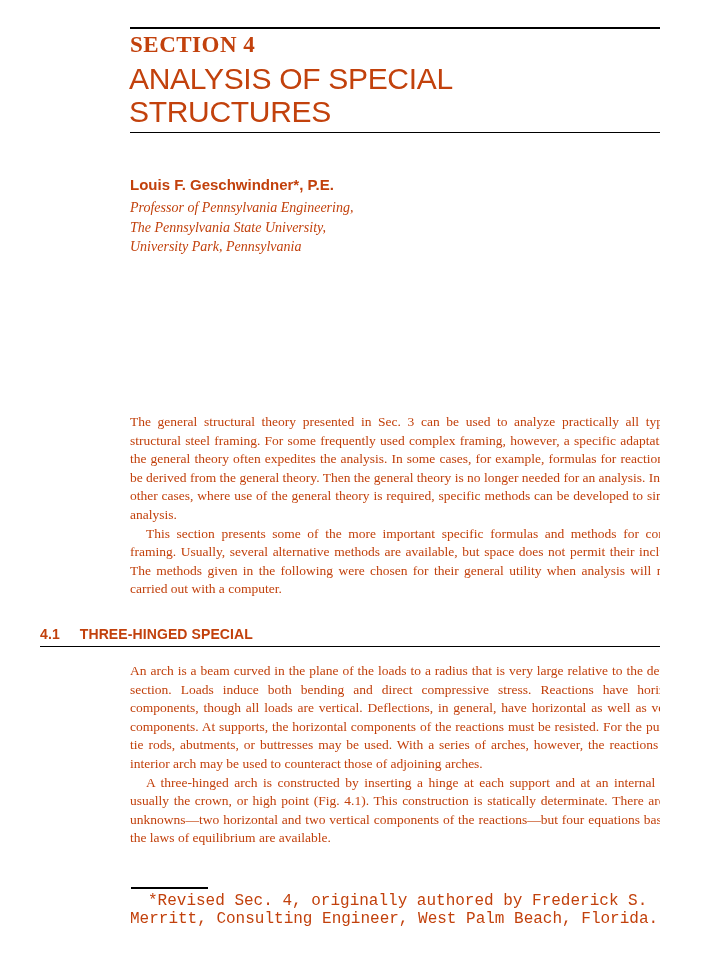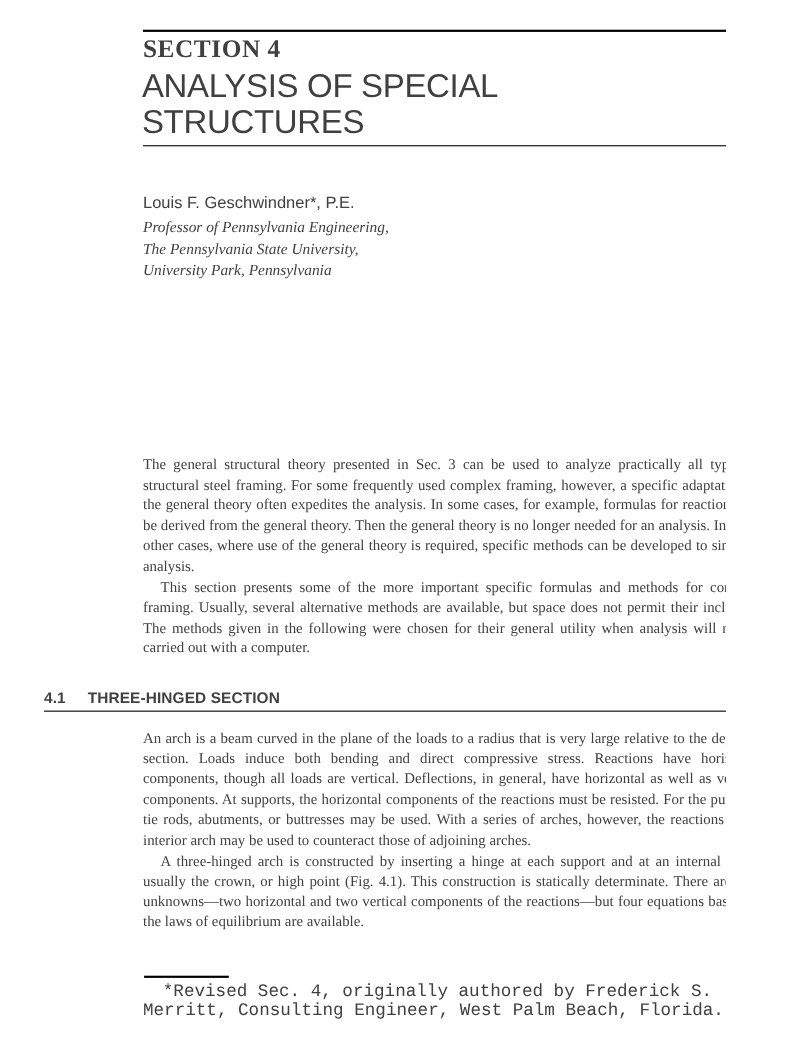--- a/index.html
+++ b/index.html
@@ -1,21 +1,21 @@
 <!DOCTYPE html>
 <html><head>
 <meta charset="utf-8">
 <style>
   html, body { margin: 0; padding: 0; background: #ffffff; }
   .page {
     position: relative;
     width: 660px;
     height: 963px;
     background: #ffffff;
-    color: #404040;
+    color: #c2410c;
     font-family: "Liberation Serif", serif;
     overflow: hidden;
   }
   .rule { position: absolute; background: #000; }
   .rule-header-top    { left: 130px; width: 562px; top: 27px;  height: 2px; }
   .rule-header-bottom { left: 130px; width: 562px; top: 132px; height: 1px; }
   .rule-section       { left: 40px;  width: 652px; top: 646px; height: 1px; }
   .footnote-rule      { left: 131px; width: 77px;  top: 887px; height: 2px; }
 
   .section-label {
@@ -25,21 +25,21 @@
   }
   .page-title {
     position: absolute; left: 129px; top: 62px;
     font-family: "Liberation Sans", sans-serif;
     font-weight: 400; font-size: 30px; line-height: 33px;
     letter-spacing: -0.3px;
   }
   .author-name {
     position: absolute; left: 130px; top: 176px;
     font-family: "Liberation Sans", sans-serif;
-    font-weight: 400; font-size: 15px;
+    font-weight: 700; font-size: 15px;
   }
   .affiliation {
     position: absolute; left: 130px; top: 198px;
     font-style: italic; font-size: 14px; line-height: 19.5px;
   }
   .intro {
     position: absolute; left: 130px; top: 413px; width: 562px;
     font-size: 13.5px; line-height: 18.6px; text-align: justify;
   }
   .intro p, .sec-body p { margin: 0; }
@@ -92,21 +92,21 @@
     <div>The Pennsylvania State University,</div>
     <div>University Park, Pennsylvania</div>
   </div>
 
   <div class="intro">
     <p>The general structural theory presented in Sec. 3 can be used to analyze practically all types of structural steel framing. For some frequently used complex framing, however, a specific adaptation of the general theory often expedites the analysis. In some cases, for example, formulas for reactions can be derived from the general theory. Then the general theory is no longer needed for an analysis. In some other cases, where use of the general theory is required, specific methods can be developed to simplify analysis.</p>
     <p class="indent">This section presents some of the more important specific formulas and methods for complex framing. Usually, several alternative methods are available, but space does not permit their inclusion. The methods given in the following were chosen for their general utility when analysis will not be carried out with a computer.</p>
   </div>
 
   <div class="sec-heading">
-    <span class="sec-num">4.1</span><span>THREE-HINGED SECTION</span>
+    <span class="sec-num">4.1</span><span>THREE-HINGED SPECIAL</span>
   </div>
 
   <div class="rule rule-section"></div>
 
   <div class="sec-body">
     <p><span>An </span><b>arch</b><span> is a beam curved in the plane of the loads to a radius that is very large relative to the depth of section. Loads induce both bending and direct compressive stress. Reactions have horizontal components, though all loads are vertical. Deflections, in general, have horizontal as well as vertical components. At supports, the horizontal components of the reactions must be resisted. For the purpose, tie rods, abutments, or buttresses may be used. With a series of arches, however, the reactions of an interior arch may be used to counteract those of adjoining arches.</span></p>
     <p class="indent">A three-hinged arch is constructed by inserting a hinge at each support and at an internal point, usually the crown, or high point (Fig. 4.1). This construction is statically determinate. There are four unknowns—two horizontal and two vertical components of the reactions—but four equations based on the laws of equilibrium are available.</p>
   </div>
 
   <div class="rule footnote-rule"></div>

